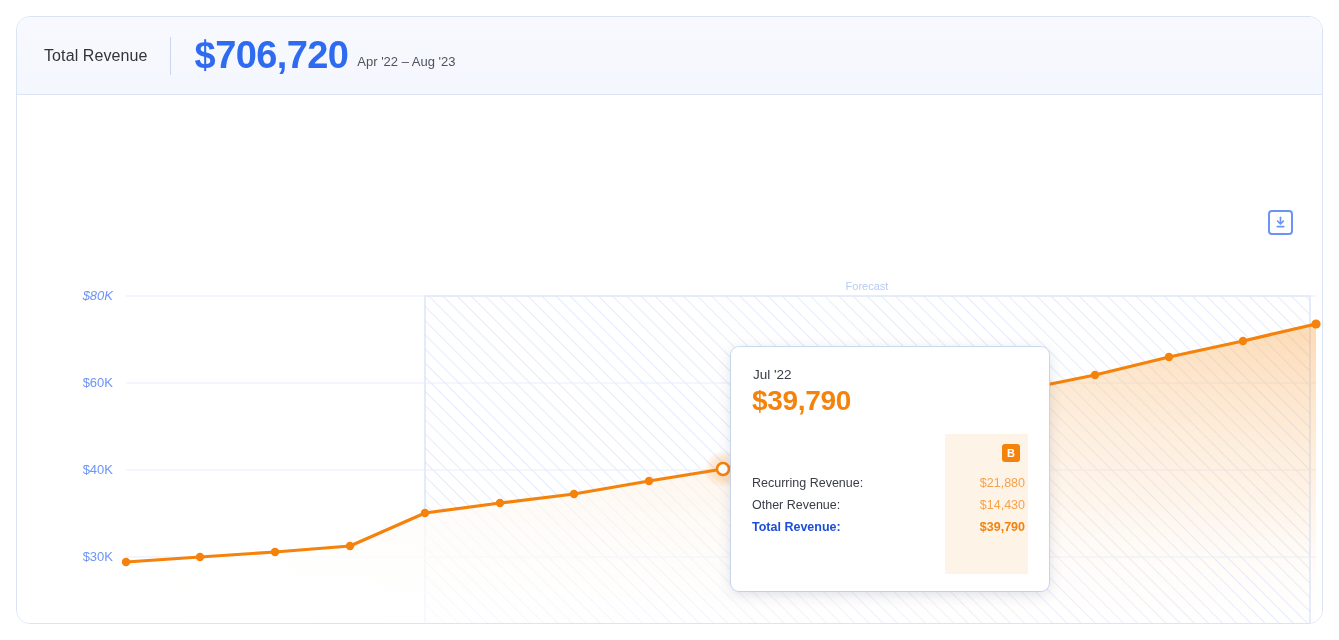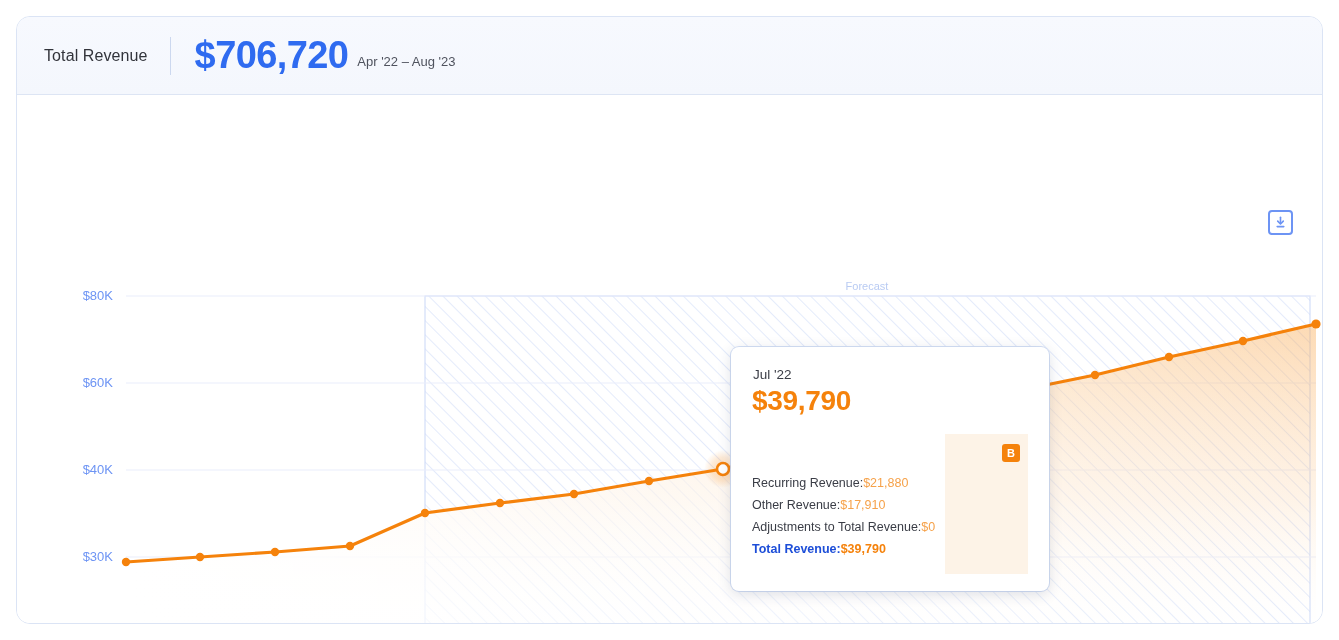--- a/index.html
+++ b/index.html
@@ -157,21 +157,21 @@
   .tt-rows {
     position: absolute;
     left: 21px; top: 125px;
     width: 276px;
   }
   .tt-row {
     position: relative;
     height: 22px;
     display: flex;
     align-items: center;
-    justify-content: flex-start;
+    justify-content: space-between;
   }
   .tt-row-label {
     font-size: 12.5px;
     color: #3a3d46;
     white-space: nowrap;
   }
   .tt-row-value {
     font-size: 12.5px;
     color: #f6a24a;
     white-space: nowrap;
@@ -266,45 +266,41 @@
         </g>
 
         <g>
           <circle cx="694" cy="374" r="19" fill="url(#halo)"></circle>
           <circle cx="694" cy="374" r="6" fill="#ffffff" stroke="#f5820b" stroke-width="2.6"></circle>
         </g>
       </svg>
 
       <div class="forecast-label" style="left:838px; top:185px;">Forecast</div>
 
-      <div class="y-tick" style="top:193px;">$80K</div>
+      <div class="y-tick" style="top:193px;font-style:italic;">$80K</div>
       <div class="y-tick" style="top:280px;">$60K</div>
       <div class="y-tick" style="top:367px;">$40K</div>
       <div class="y-tick" style="top:454px;">$30K</div>
 
     </div>
 
     <div class="tooltip">
       <div class="tt-col-bg"></div>
       <div class="tt-date">Jul '22</div>
       <div class="tt-total">$39,790</div>
       <div class="tt-badge">B</div>
 
       <div class="tt-rows">
         <div class="tt-row">
           <span class="tt-row-label">Recurring Revenue:</span>
           <span class="tt-row-value">$21,880</span>
         </div>
         <div class="tt-row">
           <span class="tt-row-label">Other Revenue:</span>
-          <span class="tt-row-value">$17,910</span>
-        </div>
-        <div class="tt-row">
-          <span class="tt-row-label">Adjustments to Total Revenue:</span>
-          <span class="tt-row-value">$0</span>
+          <span class="tt-row-value">$14,430</span>
         </div>
         <div class="tt-row total">
           <span class="tt-row-label">Total Revenue:</span>
           <span class="tt-row-value">$39,790</span>
         </div>
       </div>
     </div>
 
   </div>
 </div>

